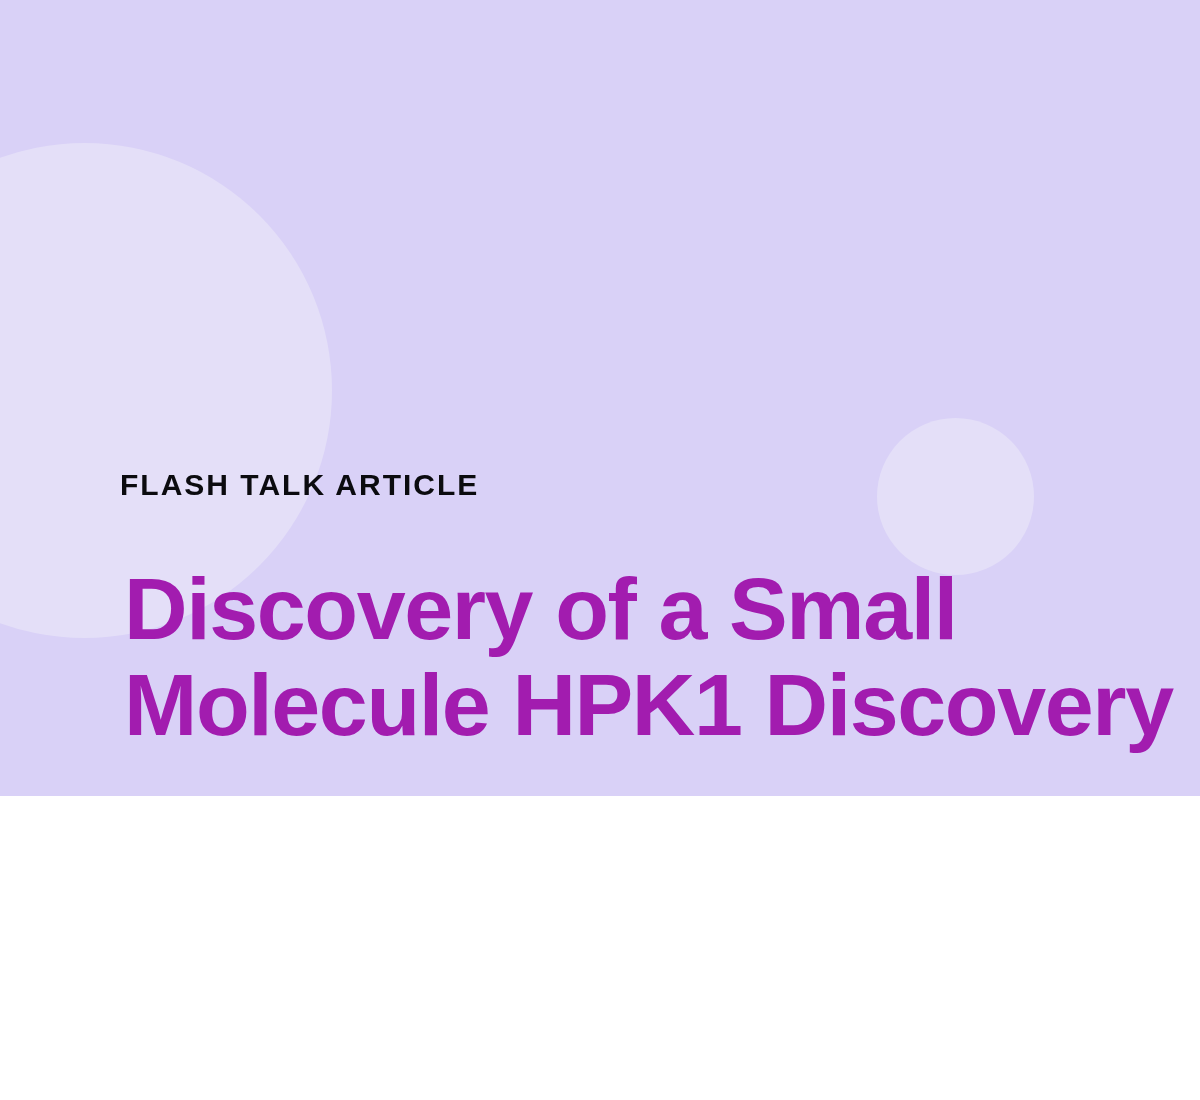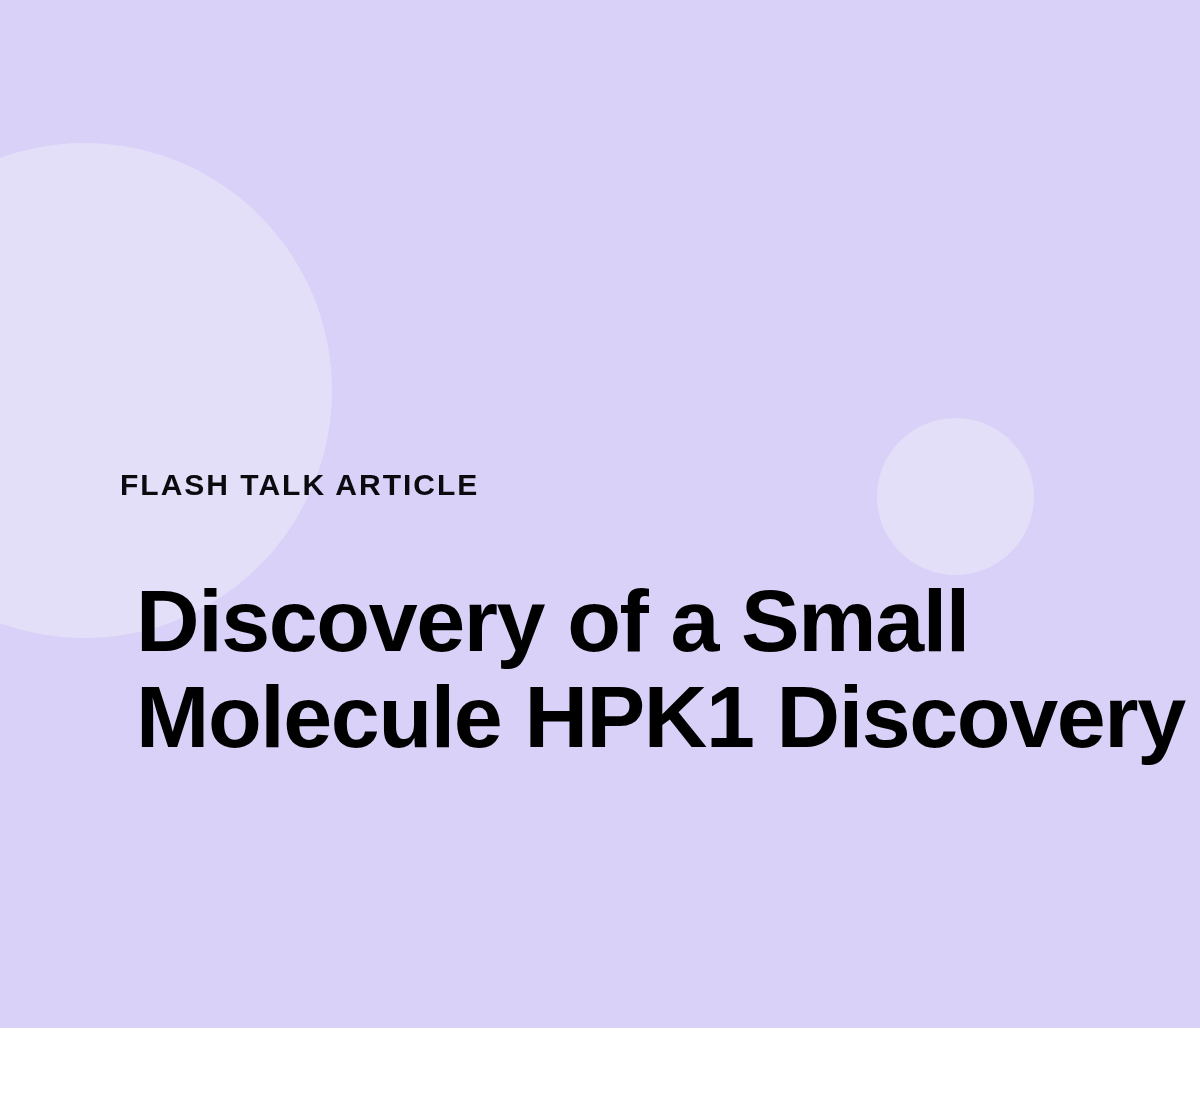--- a/index.html
+++ b/index.html
@@ -10,21 +10,21 @@
   body {
     width: 1200px;
     height: 1100px;
     overflow: hidden;
     font-family: "Liberation Sans", sans-serif;
   }
 
   #card {
     position: relative;
     width: 1200px;
-    height: 1028px;
+    height: 796px;
     background: #d9d1f7;
     overflow: hidden;
   }
 
   
   .blob {
     position: absolute;
     border-radius: 50%;
     background: #e4dff8;
     pointer-events: none;
@@ -56,28 +56,28 @@
     font-size: 30px;
     font-weight: 700;
     letter-spacing: 2.0px;
     line-height: 46px;
     color: #0b0b0f;
     text-transform: uppercase;
     white-space: nowrap;
   }
 
   #title {
-    margin: 16px;
+    margin: 4px;
     padding-top: 49px;
     font-family: "Liberation Sans", sans-serif;
     font-size: 88px;
     font-weight: 700;
     line-height: 96px;
     letter-spacing: -1.4px;
-    color: #000000;
+    color: #a21caf;
   }
   #title .tline {
     display: block;
     white-space: nowrap;
   }
 </style>
 </head>
 <body>
 
 <div id="card">

